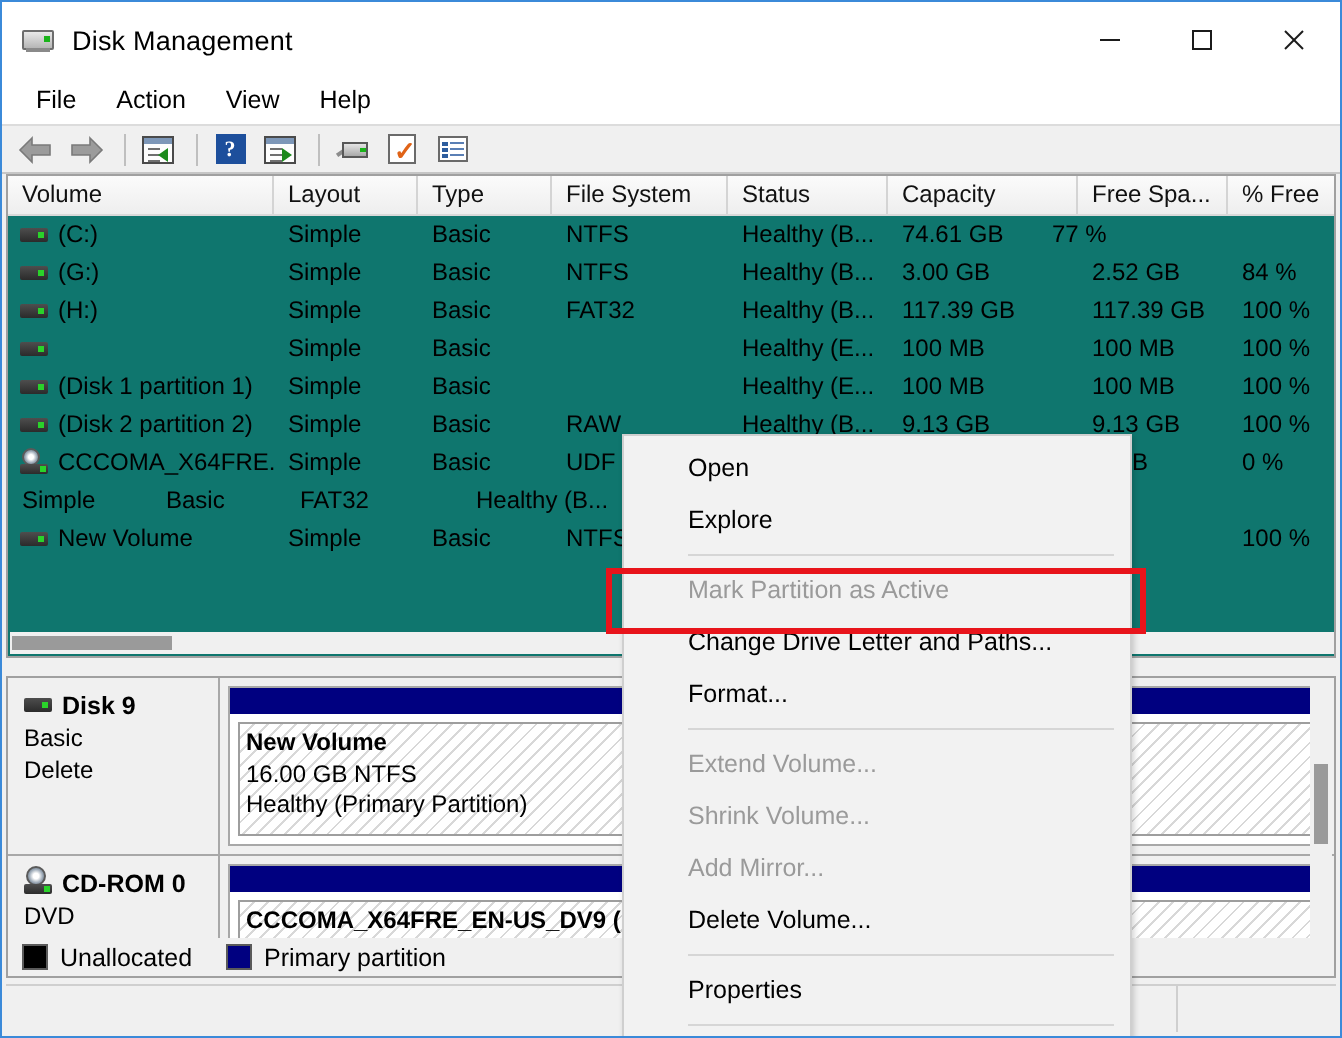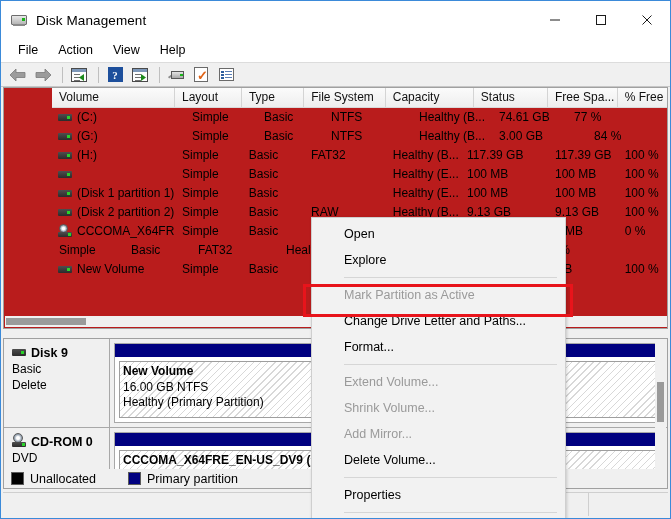--- a/index.html
+++ b/index.html
@@ -218,25 +218,24 @@
     background: #2d5d9e;
     box-shadow: 0 3px 0 #2d5d9e, 0 6px 0 #2d5d9e;
   }
 
   
   .listpanel {
     position: absolute;
     left: 2px; top: 86px;
     width: 665px;
     height: 242px;
-    background: #b91c1c;
+    background: #0f766e;
     border: 1px solid #a0a0a0;
     box-sizing: border-box;
     overflow: hidden;
-    padding-left: 48px;
   }
   .lheader {
     display: flex;
     height: 19px;
     background: #f5f5f5;
     border-bottom: 1px solid #d9d9d9;
   }
   .lheader .hc {
     font-size: 12px;
     color: #111;
@@ -482,21 +481,21 @@
   }
   .legend .sw {
     width: 13px; height: 13px;
     margin-right: 6px;
     border: 1px solid #5a5a5a;
     box-sizing: border-box;
   }
   .legend .lb {
     font-size: 12.5px;
     color: #000;
-    margin-right: 32px;
+    margin-right: 17px;
   }
 
   
   .statusbar {
     position: absolute;
     left: 2px; bottom: 2px;
     width: 665px;
     height: 24px;
     background: #f0f0f0;
     border-top: 1px solid #cfcfcf;
@@ -639,22 +638,22 @@
         </div>
     </div>
   </div>
 
   <div class="listpanel">
     <div class="lheader">
       <div class="hc" style="width:133px">Volume</div>
       <div class="hc" style="width:72px">Layout</div>
       <div class="hc" style="width:67px">Type</div>
       <div class="hc" style="width:88px">File System</div>
+      <div class="hc" style="width:80px">Status</div>
       <div class="hc" style="width:95px">Capacity</div>
-      <div class="hc" style="width:80px">Status</div>
       <div class="hc" style="width:75px">Free Spa...</div>
       <div class="hc" style="width:53px;border-right:none">% Free</div>
     </div>
 
     <div class="lrow">
       <div class="c vol-cell" style="width:133px">
           <span class="vol-icon hdd">
             <span class="shell"></span>
             <span class="led"></span>
           </span>
@@ -674,20 +673,21 @@
             <span class="shell"></span>
             <span class="led"></span>
           </span>
           <span>(G:)</span>
         </div>
       <div class="c" style="width:72px">Simple</div>
       <div class="c" style="width:67px">Basic</div>
       <div class="c" style="width:88px">NTFS</div>
       <div class="c" style="width:80px">Healthy (B...</div>
       <div class="c" style="width:95px">3.00 GB</div>
+      <div class="c" style="width:75px">2.52 GB</div>
       <div class="c" style="width:53px">84 %</div>
     </div>
 
     <div class="lrow">
       <div class="c vol-cell" style="width:133px">
           <span class="vol-icon hdd">
             <span class="shell"></span>
             <span class="led"></span>
           </span>
           <span>(H:)</span>

